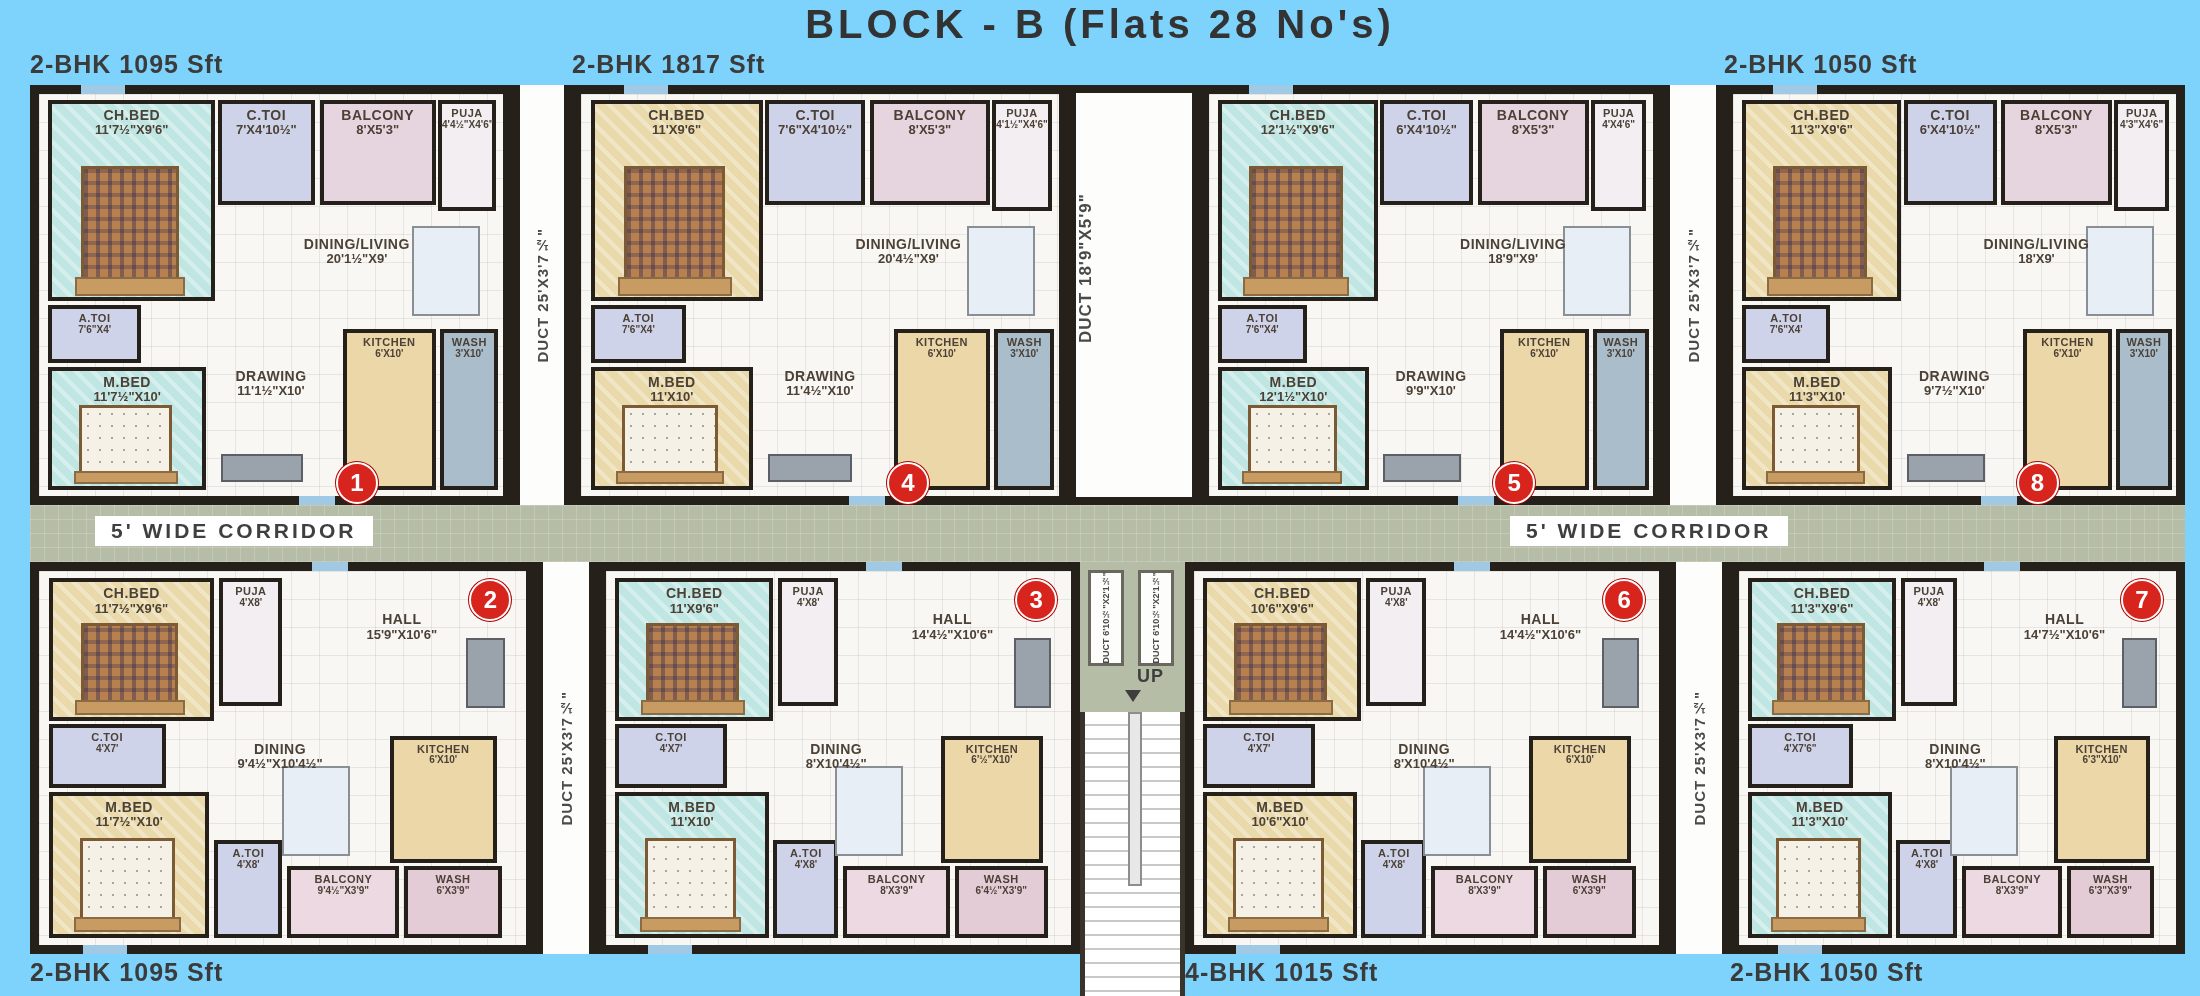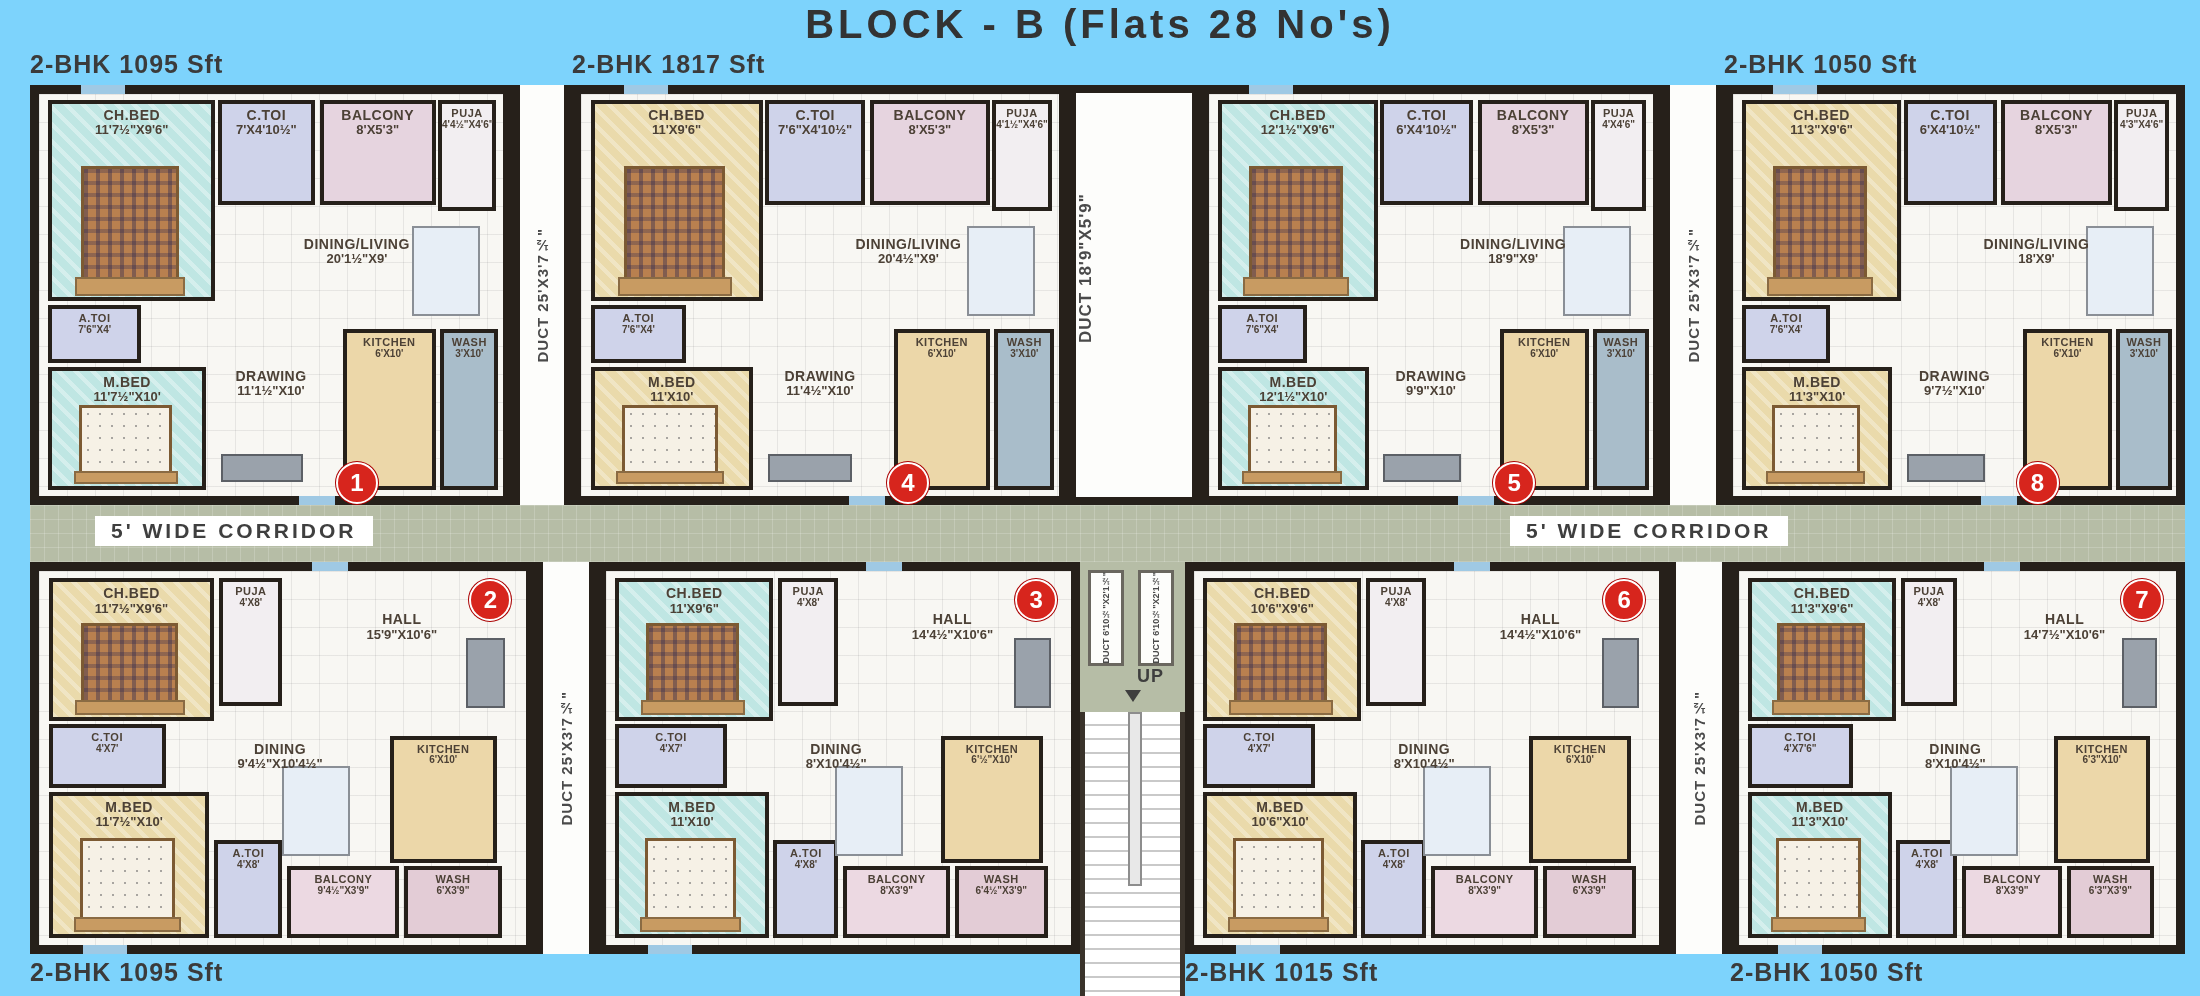--- a/index.html
+++ b/index.html
@@ -692,16 +692,16 @@
     <div class="room b-wash washB sm">
       <div class="lbl">
           <div class="rn">WASH</div>
           <div class="rd">6'3"X3'9"</div>
         </div>
     </div>
     <div class="badge bdg-bot">7</div>
   </div>
 
   <div class="flabel" style="left:30px;width:505px;top:958px">2-BHK 1095 Sft</div>
-  <div class="flabel" style="left:1185px;width:483px;top:958px">2-BHK 1015 Sft</div>
+  <div class="flabel" style="left:1185px;width:483px;top:958px">4-BHK 1015 Sft</div>
   <div class="flabel" style="left:1730px;width:455px;top:958px">2-BHK 1050 Sft</div>
 
 </div>
 
 </body></html>

